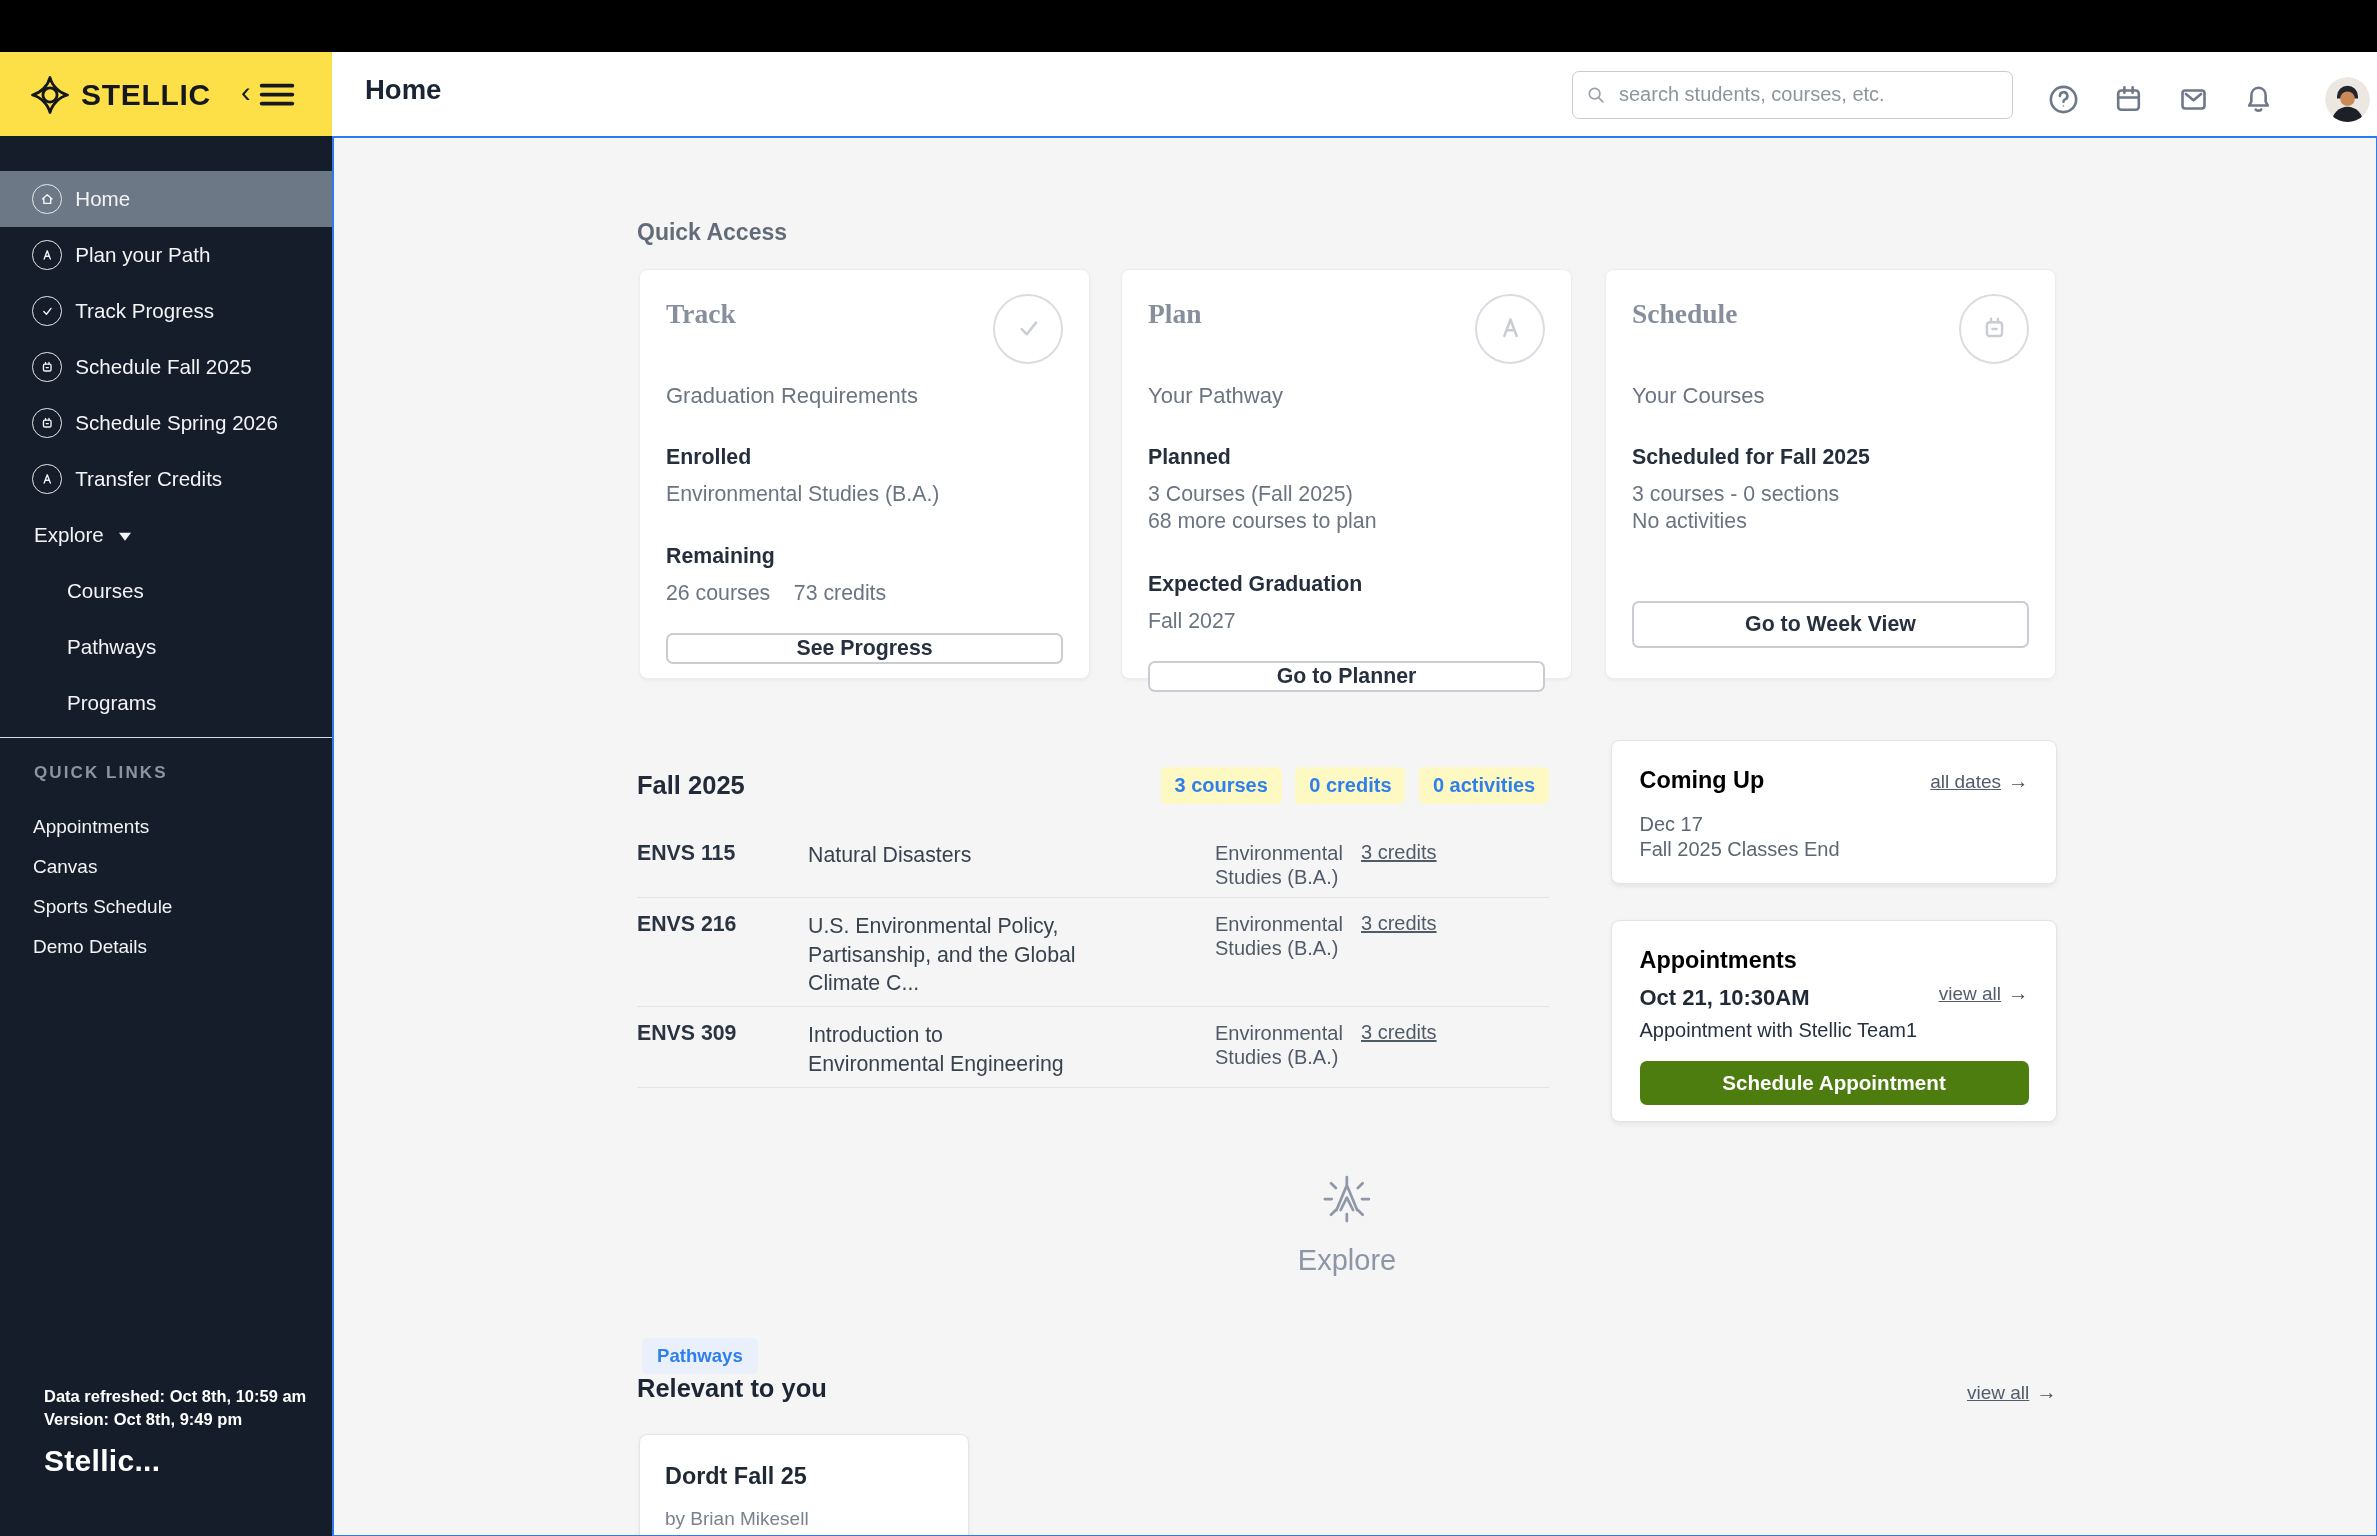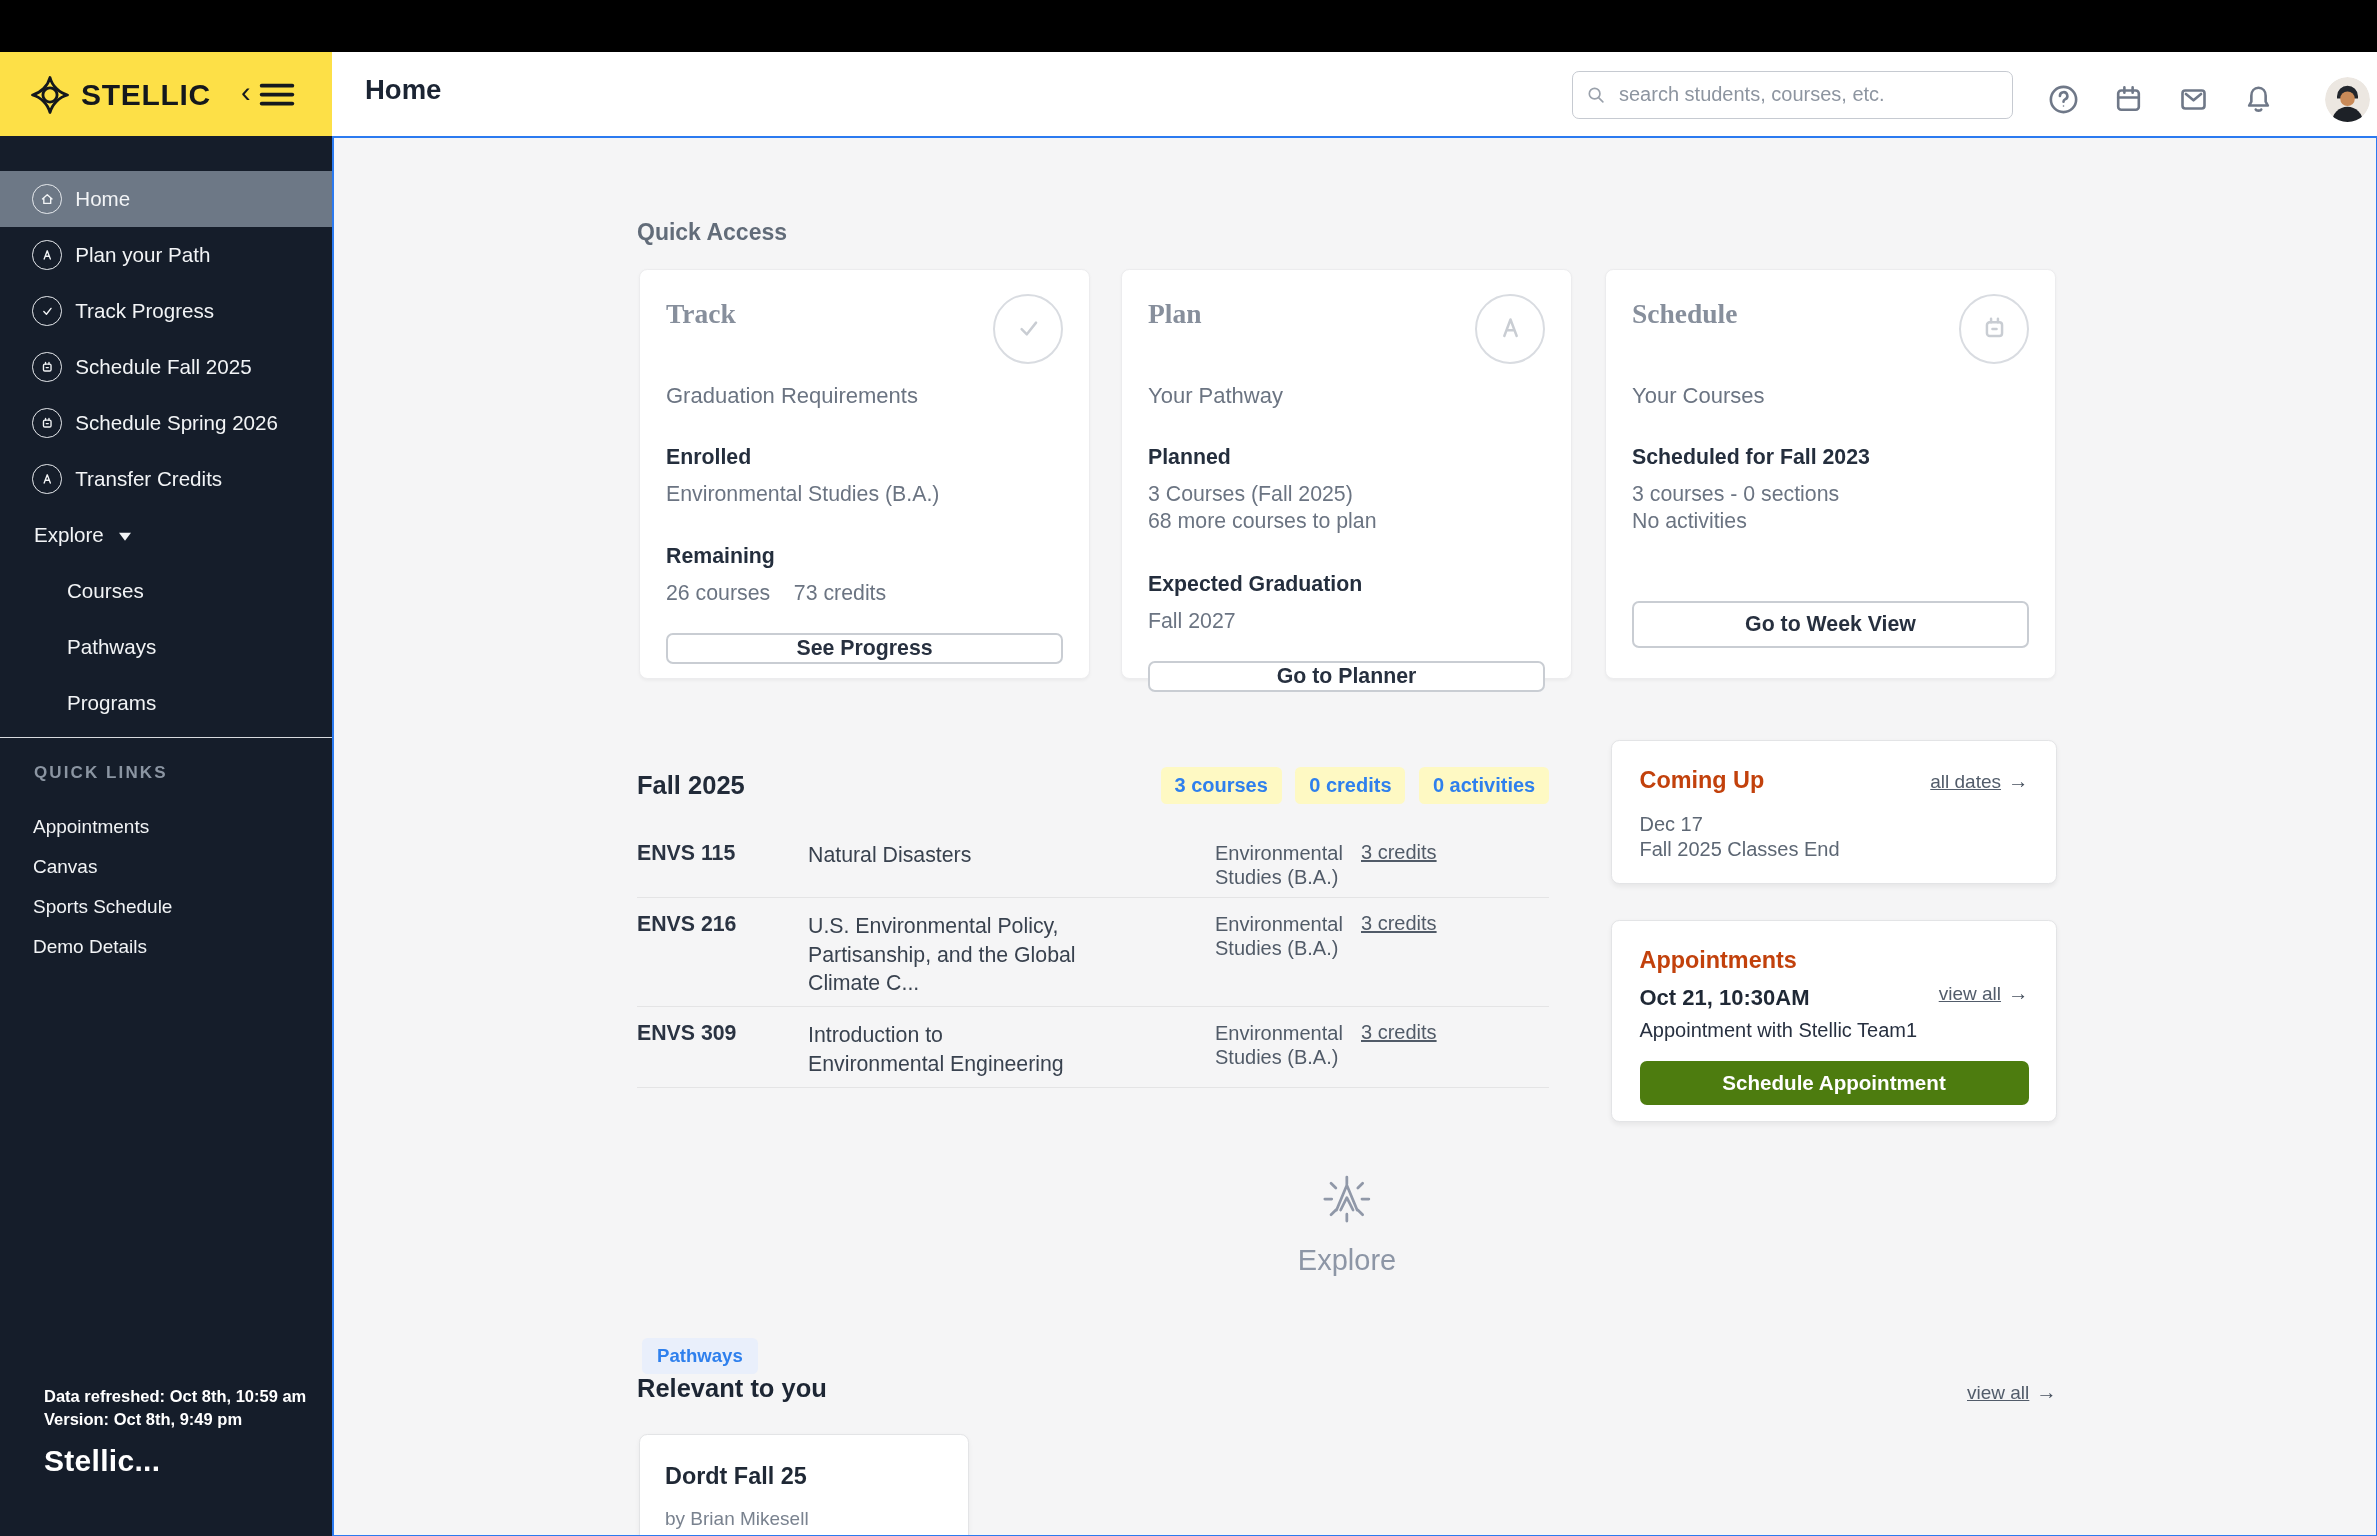--- a/index.html
+++ b/index.html
@@ -82,21 +82,21 @@
   .table{position:absolute;left:303px;top:689px;width:912px;}
   .course-row{display:grid;grid-template-columns:171px 407px 146px 1fr;padding:13.8px 0 8.3px 0;
               border-bottom:1.4px solid #e4e4e5;cursor:pointer;}
   .c-code{font-size:21.3px;font-weight:600;color:#2a3342;}
   .c-title{font-size:21.3px;color:#39424f;line-height:1.35;white-space:pre-line;}
   .c-prog{font-size:20px;color:#515b68;line-height:1.2;white-space:pre-line;}
   .c-cred{font-size:20px;color:#515b68;text-decoration:underline;}
 
   .side-card{position:absolute;left:1277px;width:446px;background:#fff;border:1.4px solid #e3e4e6;border-radius:8.3px;
              box-sizing:border-box;box-shadow:0 2.1px 4.8px rgba(0,0,0,.06);padding:26px 27.5px;}
-  .sc-title{font-size:23.4px;font-weight:700;color:#c2410c;}
+  .sc-title{font-size:23.4px;font-weight:700;color:#000000;}
   .link{font-size:19px;color:#525c6a;text-decoration:underline;cursor:pointer;}
   .link-arrow{font-size:20.6px;color:#46505e;text-decoration:none;margin-left:6.9px;}
   .cu-line{font-size:20px;color:#5d6774;line-height:1.25;}
   .ap-when{font-size:22px;font-weight:600;color:#1f2835;margin-top:11px;}
   .ap-desc{font-size:20px;color:#273040;margin-top:8.3px;}
   .blue-btn{display:block;width:100%;margin-top:19px;height:44px;background:#4d7c0f;border:none;border-radius:6.9px;
             color:#fff;font-size:20.6px;font-weight:700;font-family:"Liberation Sans",sans-serif;cursor:pointer;}
 
   .explore-blk{position:absolute;left:1013px;top:1032px;transform:translateX(-50%);text-align:center;color:#9098a8;}
   .explore-blk svg{width:66px;height:58px;}
@@ -318,21 +318,21 @@
       <div class="card-head">
         <span class="card-title">Schedule</span>
         <span class="big-circle">
           <svg viewBox="0 0 24 24" fill="none" stroke="currentColor" stroke-width="1.8" stroke-linecap="round" stroke-linejoin="round">
             <rect x="6.5" y="7.5" width="11" height="10" rx="2"></rect>
             <path d="M9.5 7.5 V5 M14.5 7.5 V5 M10.5 12.5 H13.5"></path>
           </svg>
         </span>
       </div>
       <div class="card-sub">Your Courses</div>
-      <div class="sec-label">Scheduled for Fall 2023</div>
+      <div class="sec-label">Scheduled for Fall 2025</div>
       <div class="sec-text">3 courses - 0 sections
 No activities</div>
       <button class="ghost-btn btn-only">Go to Week View</button>
     </div>
 
     <div class="fall-head">
       <span class="fall-title">Fall 2025</span>
       <span class="badges">
         <span class="badge">3 courses</span>
         <span class="badge">0 credits</span>

